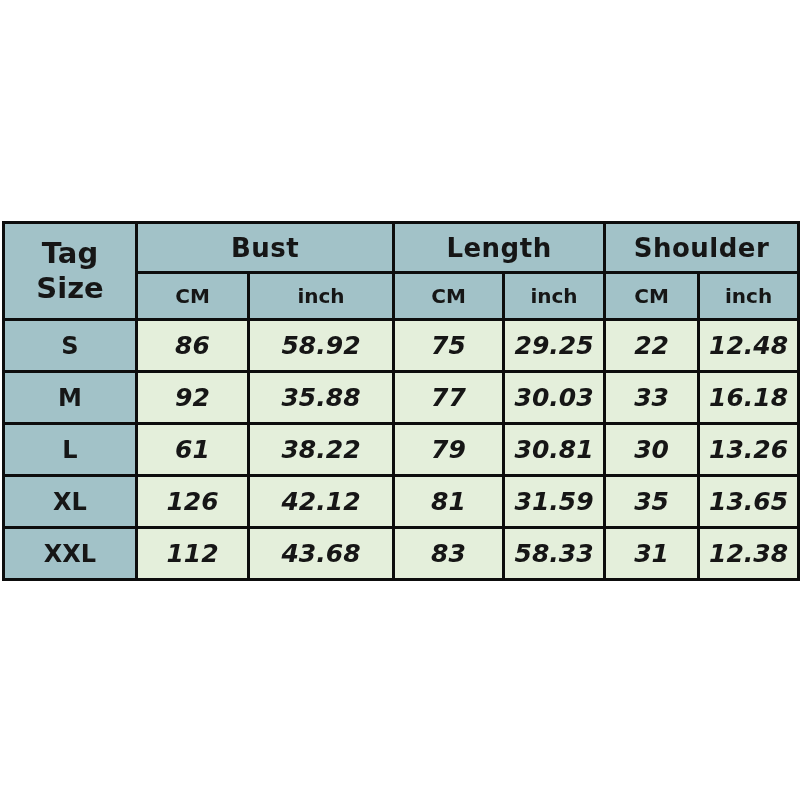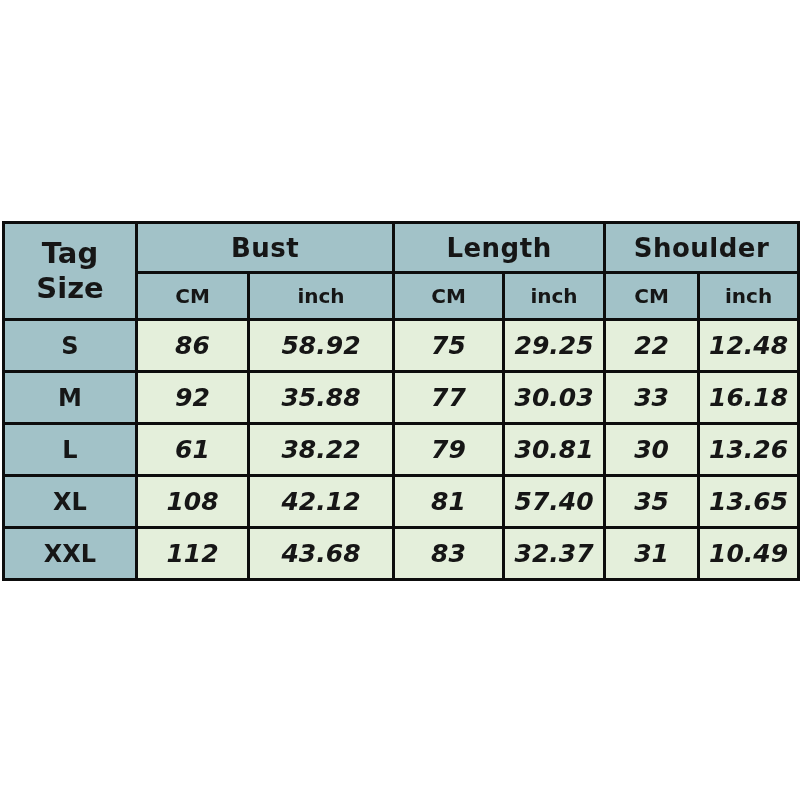--- a/index.html
+++ b/index.html
@@ -110,31 +110,31 @@
         <td class="size">L</td>
         <td class="val">61</td>
         <td class="val">38.22</td>
         <td class="val">79</td>
         <td class="val">30.81</td>
         <td class="val">30</td>
         <td class="val">13.26</td>
       </tr>
       <tr class="row-data">
         <td class="size">XL</td>
-        <td class="val">108</td>
+        <td class="val">126</td>
         <td class="val">42.12</td>
         <td class="val">81</td>
-        <td class="val">57.40</td>
+        <td class="val">31.59</td>
         <td class="val">35</td>
         <td class="val">13.65</td>
       </tr>
       <tr class="row-data">
         <td class="size">XXL</td>
         <td class="val">112</td>
         <td class="val">43.68</td>
         <td class="val">83</td>
-        <td class="val">32.37</td>
+        <td class="val">58.33</td>
         <td class="val">31</td>
-        <td class="val">10.49</td>
+        <td class="val">12.38</td>
       </tr>
     </tbody>
   </table>
 </div>
 
 </body></html>

